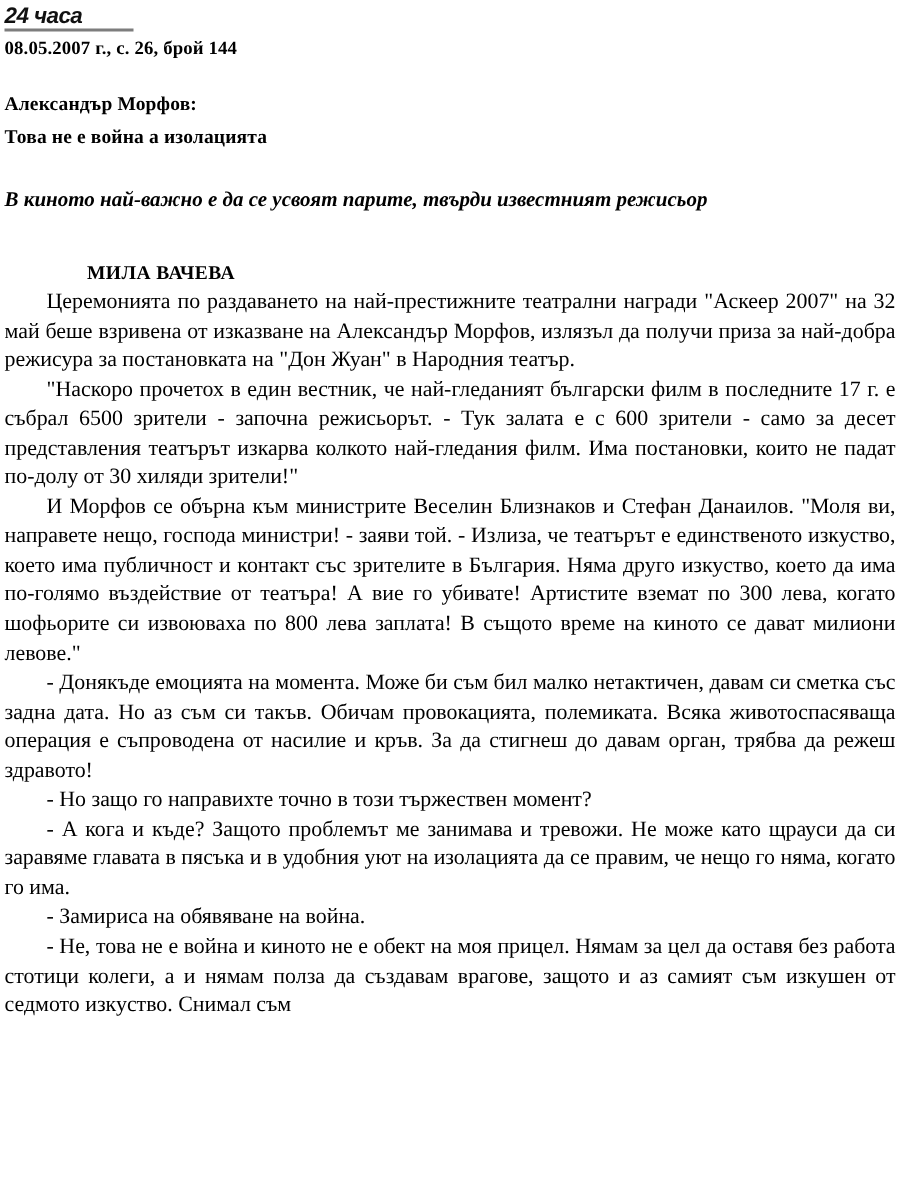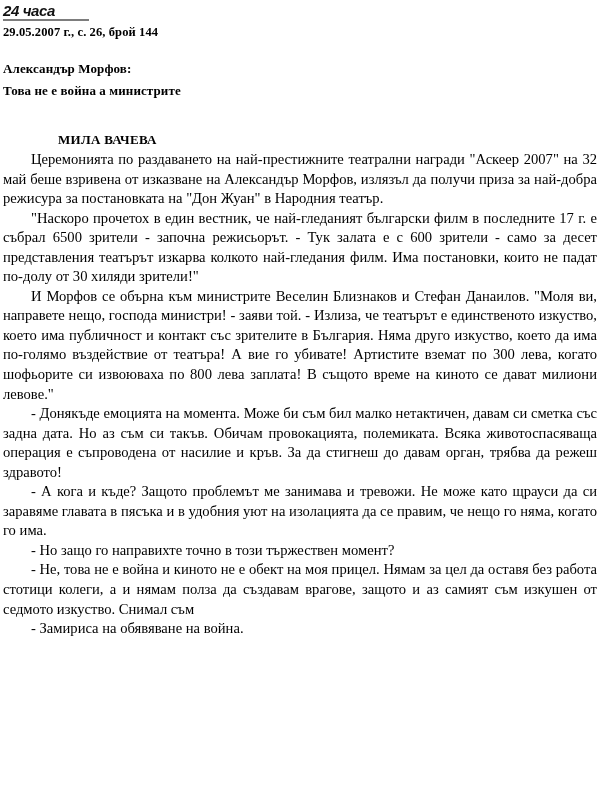--- a/index.html
+++ b/index.html
@@ -126,36 +126,37 @@
 </head>
 <body>
 
 <div class="page">
 
   <div class="masthead">
     <span class="logo-wrap">
       <span class="logo">24 часа</span>
       <span class="logo-rule"></span>
     </span>
-    <div class="issue-line">29.05.2007 г., с. 26, брой 144</div>
+    <div class="issue-line">08.05.2007 г., с. 26, брой 144</div>
   </div>
 
   <h1 class="headline">
     <span class="l1">Александър Морфов:</span>
-    <span class="l2">Това не е война а министрите</span>
+    <span class="l2">Това не е война а изолацията</span>
   </h1>
 
+  <div class="deck">В киното най-важно е да се усвоят парите, твърди известният режисьор</div>
 
   <div class="byline">МИЛА ВАЧЕВА</div>
 
   <div class="article">
     <p>Церемонията по раздаването на най-престижните театрални награди "Аскеер 2007" на 32 май беше взривена от изказване на Александър Морфов, излязъл да получи приза за най-добра режисура за постановката на "Дон Жуан" в Народния театър.</p>
     <p>"Наскоро прочетох в един вестник, че най-гледаният български филм в последните 17 г. е събрал 6500 зрители - започна режисьорът. - Тук залата е с 600 зрители - само за десет представления театърът изкарва колкото най-гледания филм. Има постановки, които не падат по-долу от 30 хиляди зрители!"</p>
     <p>И Морфов се обърна към министрите Веселин Близнаков и Стефан Данаилов. "Моля ви, направете нещо, господа министри! - заяви той. - Излиза, че театърът е единственото изкуство, което има публичност и контакт със зрителите в България. Няма друго изкуство, което да има по-голямо въздействие от театъра! А вие го убивате! Артистите вземат по 300 лева, когато шофьорите си извоюваха по 800 лева заплата! В същото време на киното се дават милиони левове."</p>
     <p>- Донякъде емоцията на момента. Може би съм бил малко нетактичен, давам си сметка със задна дата. Но аз съм си такъв. Обичам провокацията, полемиката. Всяка животоспасяваща операция е съпроводена от насилие и кръв. За да стигнеш до давам орган, трябва да режеш здравото!</p>
+    <p>- Но защо го направихте точно в този тържествен момент?</p>
     <p>- А кога и къде? Защото проблемът ме занимава и тревожи. Не може като щрауси да си заравяме главата в пясъка и в удобния уют на изолацията да се правим, че нещо го няма, когато го има.</p>
-    <p>- Но защо го направихте точно в този тържествен момент?</p>
+    <p>- Замириса на обявяване на война.</p>
     <p>- Не, това не е война и киното не е обект на моя прицел. Нямам за цел да оставя без работа стотици колеги, а и нямам полза да създавам врагове, защото и аз самият съм изкушен от седмото изкуство. Снимал съм</p>
-    <p>- Замириса на обявяване на война.</p>
   </div>
 
   <div class="clip-mask"></div>
 </div>
 
 </body></html>

